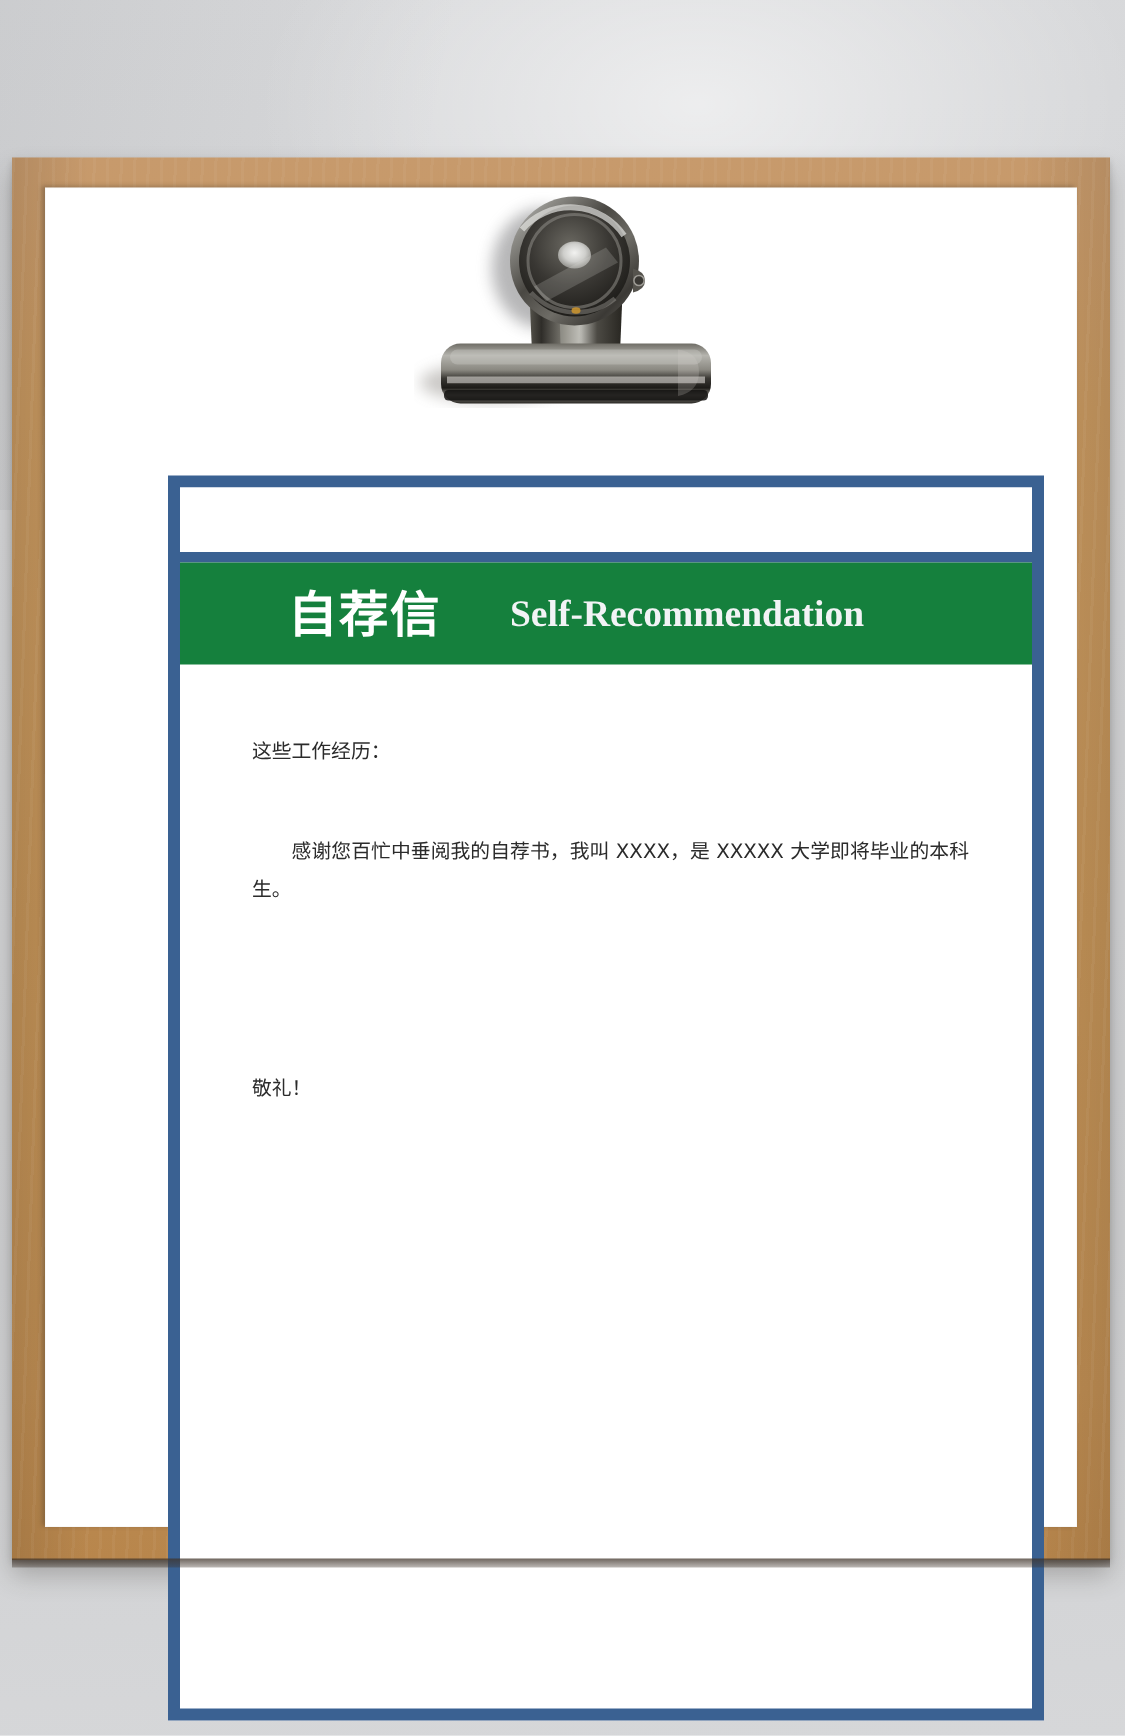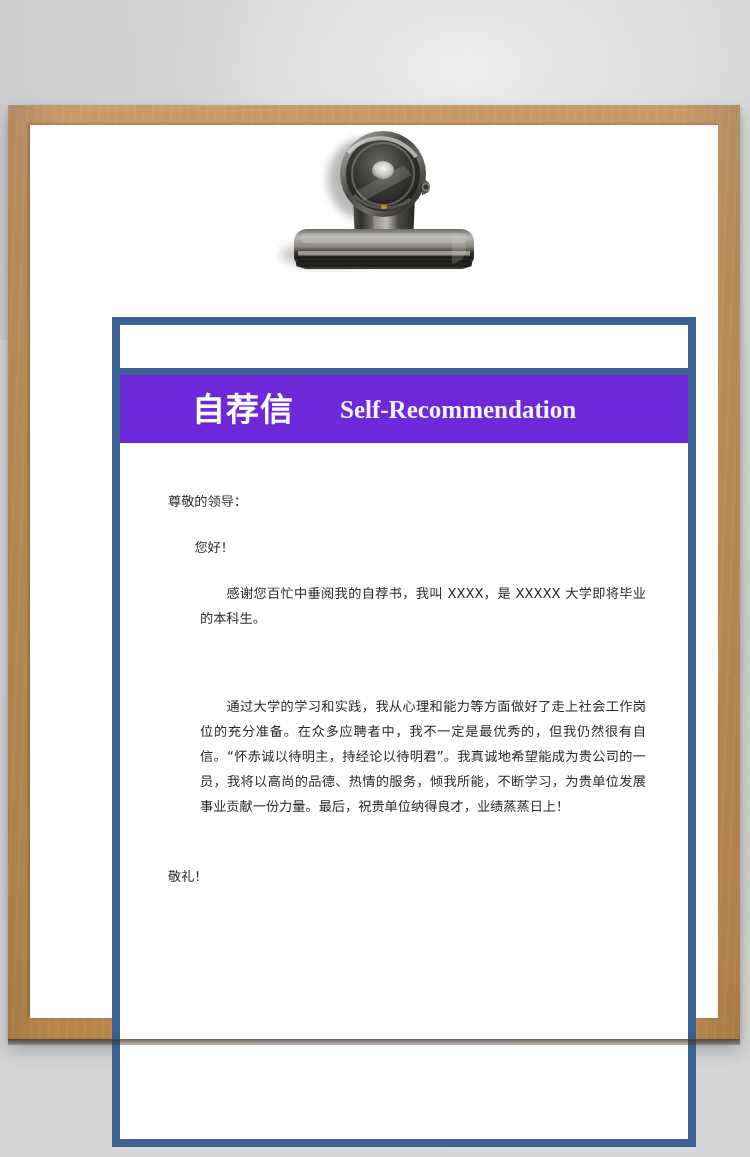--- a/index.html
+++ b/index.html
@@ -102,21 +102,21 @@
     background: #ffffff;
   }
   .frame-topband {
     height: 50px;
     background: #ffffff;
     border-bottom: 7px solid #3a6192;
     box-sizing: border-box;
   }
   .titlebar {
     height: 68px;
-    background: #6d28d9;
+    background: #15803d;
     display: flex;
     align-items: center;
     padding-left: 72px;
     box-sizing: border-box;
   }
   .title-cn {
     color: #ffffff;
     font-family: "DejaVu Sans", "Liberation Sans", sans-serif;
     font-size: 33px;
     font-weight: bold;
@@ -144,21 +144,20 @@
     color: #2b2b2b;
     font-family: "DejaVu Sans", "Liberation Sans", sans-serif;
     font-size: 13.2px;
     line-height: 25px;
     margin: 0;
   }
   .ltr-para {
     text-align: justify;
     text-justify: inter-ideograph;
     text-indent: 2em;
-    margin-left: 32px;
   }
   .gap-md { height: 21px; }
   .gap-lg { height: 24px; }
   .indent-1 { text-indent: 2em; }
 </style>
 </head>
 <body>
 
 <div class="wall"></div>
 <div class="wall-shade"></div>
@@ -171,39 +170,37 @@
 
       <div class="frame-topband"></div>
 
       <div class="titlebar">
         <span class="title-cn">自荐信</span>
         <span class="title-en">Self-Recommendation</span>
       </div>
 
       <div class="letter">
 
-        <p class="ltr-line">尊敬的领导：</p>
-
-        <div class="gap-md"></div>
-
-        <p class="ltr-line indent-1">您好！</p>
+        <p class="ltr-line">这些工作经历：</p>
+
+        <div class="gap-md"></div>
+
 
         <div class="gap-md"></div>
 
         <p class="ltr-para">感谢您百忙中垂阅我的自荐书，我叫 XXXX，是 XXXXX 大学即将毕业的本科生。</p>
 
         <div class="gap-md"></div>
 
 
         <div class="gap-md"></div>
 
 
         <div class="gap-md"></div>
 
-        <p class="ltr-para">通过大学的学习和实践，我从心理和能力等方面做好了走上社会工作岗位的充分准备。在众多应聘者中，我不一定是最优秀的，但我仍然很有自信。“怀赤诚以待明主，持经论以待明君”。我真诚地希望能成为贵公司的一员，我将以高尚的品德、热情的服务，倾我所能，不断学习，为贵单位发展事业贡献一份力量。最后，祝贵单位纳得良才，业绩蒸蒸日上！</p>
 
         <div class="gap-lg"></div>
 
 
         <div class="gap-md"></div>
 
         <p class="ltr-line">敬礼！</p>
 
       </div>
     </div>

